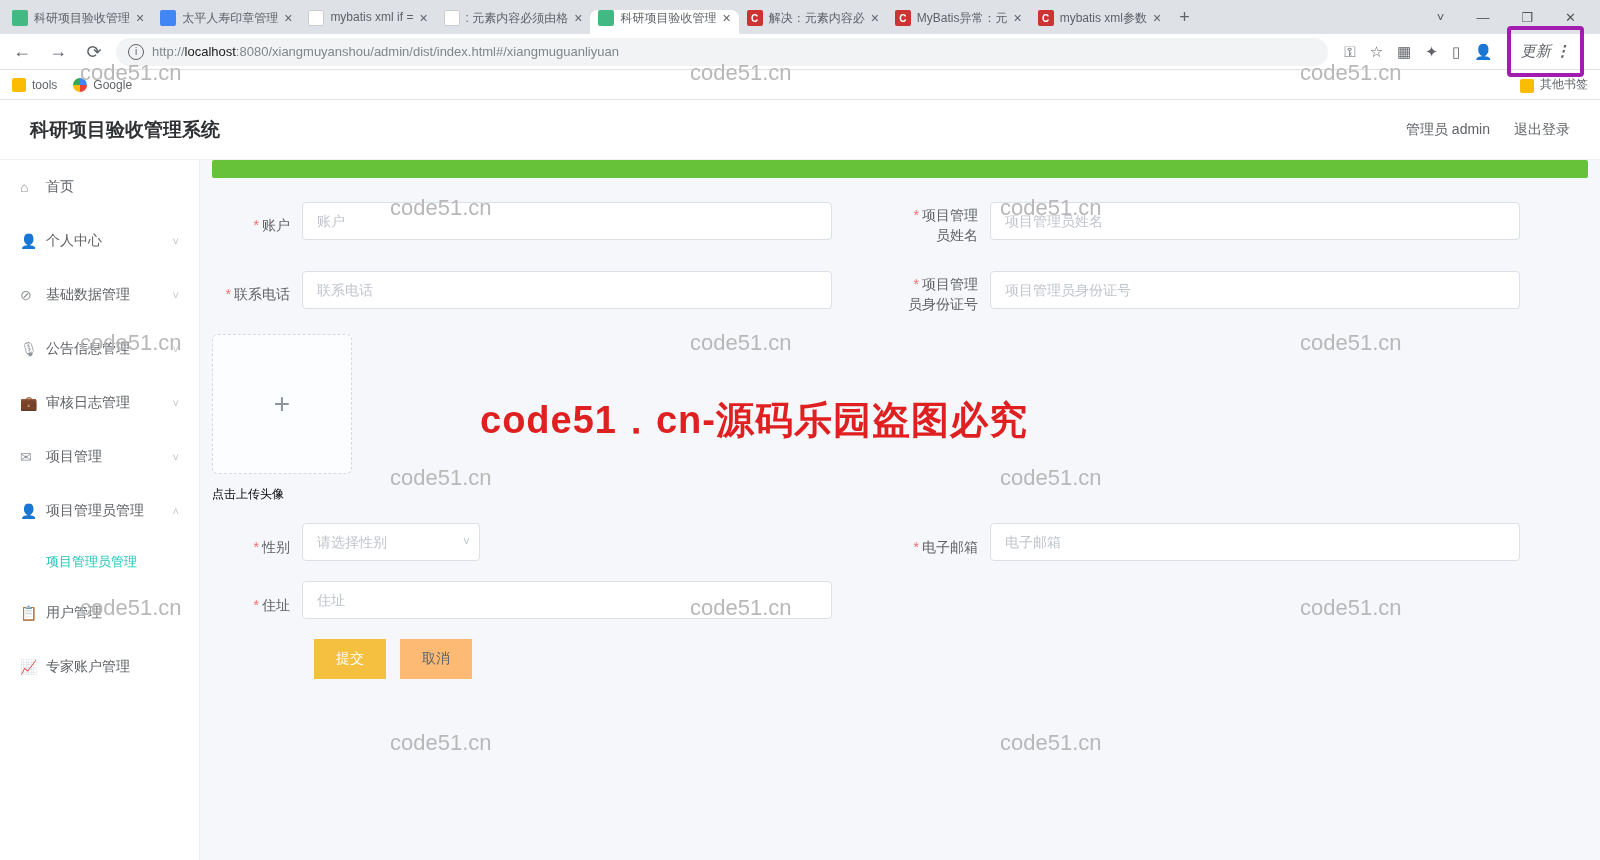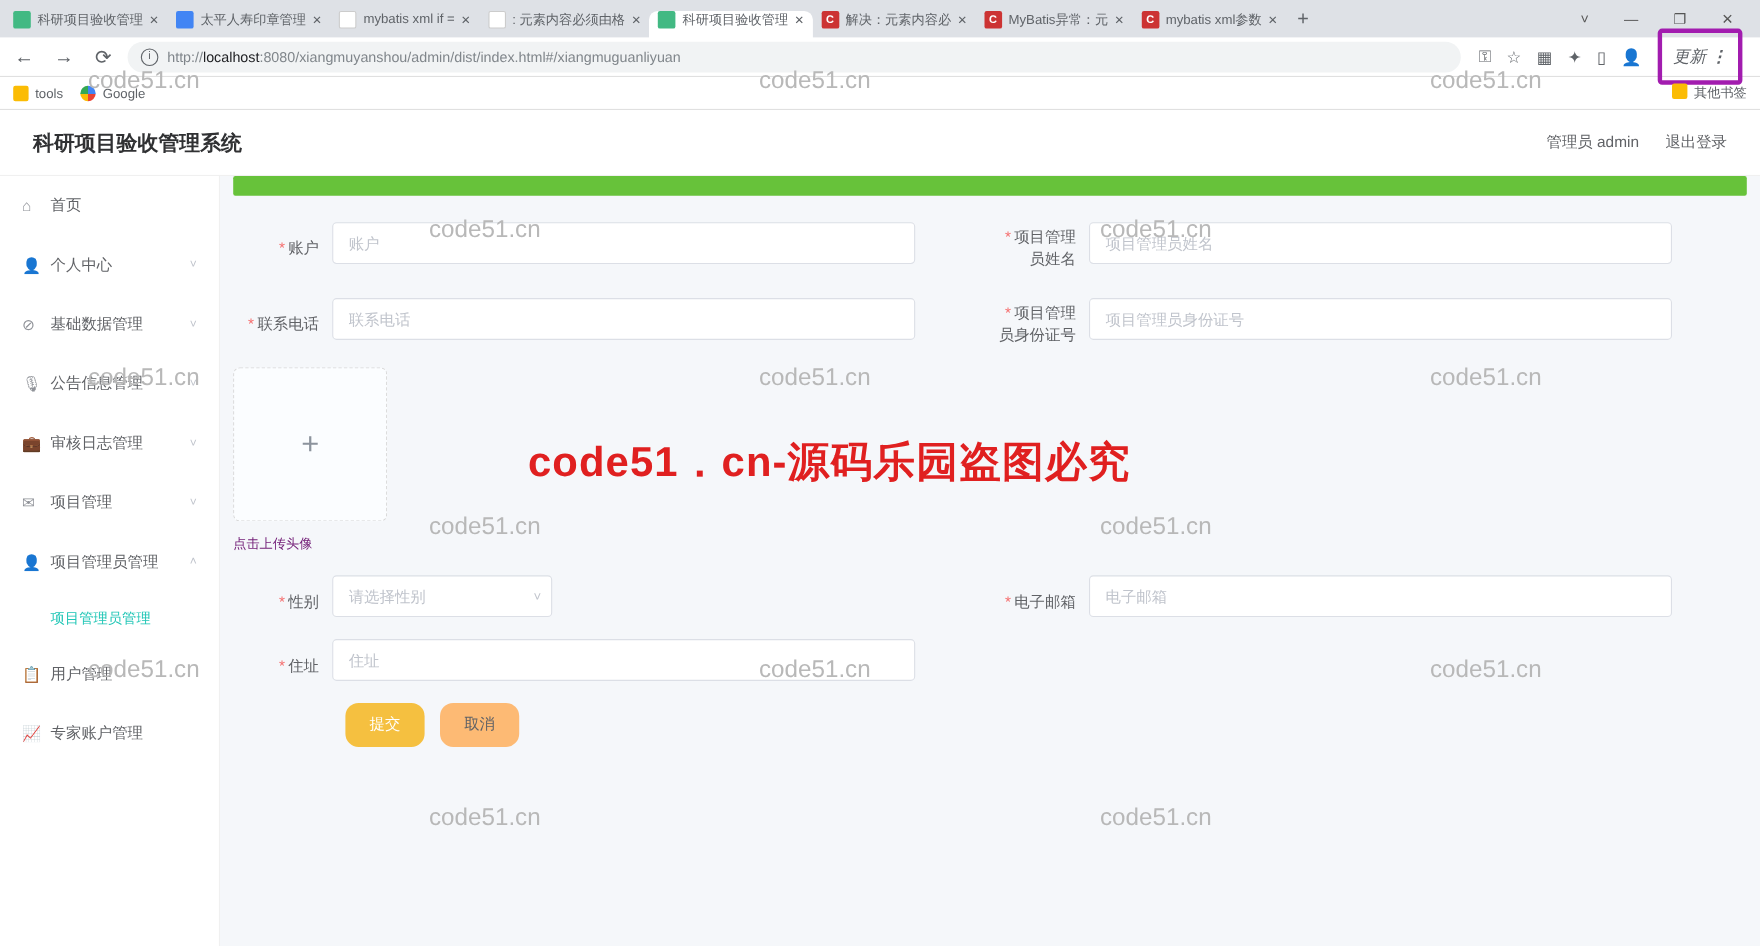--- a/index.html
+++ b/index.html
@@ -26,21 +26,21 @@
 .nav-btn { width: 28px; height: 28px; display: flex; align-items: center; justify-content: center; color: #5f6368; font-size: 18px; cursor: pointer; border-radius: 50%; }
 .url-box { flex: 1; display: flex; align-items: center; height: 28px; background: #f1f3f4; border-radius: 14px; padding: 0 12px; font-size: 13px; color: #202124; }
 .url-info-icon { width: 16px; height: 16px; border: 1px solid #5f6368; border-radius: 50%; display: flex; align-items: center; justify-content: center; font-size: 10px; margin-right: 8px; color: #5f6368; }
 .url-text .bold { color: #202124; }
 .url-text .dim { color: #80868b; }
 .addr-icons { display: flex; align-items: center; gap: 14px; padding: 0 8px; }
 .addr-icons span { color: #5f6368; font-size: 15px; cursor: pointer; }
 .update-btn { border: 4px solid #a21caf; border-radius: 4px; padding: 12px 10px; font-size: 12px; color: #d93025; cursor: pointer; font-style: italic; }
 
 .bookmarks-bar { display: flex; align-items: center; height: 30px; background: #fff; padding: 0 12px; gap: 16px; border-bottom: 1px solid #e0e0e0; font-size: 12px; }
-.bookmark { display: flex; align-items: flex-start; gap: 6px; color: #5f6368; cursor: pointer; }
+.bookmark { display: flex; align-items: flex-end; gap: 6px; color: #5f6368; cursor: pointer; }
 .bm-icon { width: 14px; height: 14px; background: #fbbc04; border-radius: 2px; }
 .bm-icon.g { background: conic-gradient(#4285f4 0 25%, #ea4335 0 50%, #fbbc04 0 75%, #34a853 0 100%); border-radius: 50%; }
 .other-bm { margin-left: auto; }
 
 
 .app { display: flex; flex-direction: column; height: calc(860px - 100px); }
 .app-header { display: flex; align-items: center; height: 60px; padding: 0 30px; background: #fff; border-bottom: 1px solid #f0f0f0; }
 .app-title { font-size: 19px; font-weight: bold; color: #303133; }
 .header-right { margin-left: auto; display: flex; gap: 24px; font-size: 14px; color: #606266; }
 .header-right span { cursor: pointer; }
@@ -56,28 +56,28 @@
 .content { flex: 1; background: #f5f7fa; padding: 0 12px 12px 12px; overflow-y: auto; position: relative; }
 .green-bar { height: 18px; background: #67c23a; border-radius: 2px; margin-bottom: 18px; }
 .form { background: transparent; }
 .form-row { display: flex; margin-bottom: 20px; }
 .form-col { display: flex; align-items: center; width: 50%; }
 .form-label { width: 90px; text-align: right; font-size: 14px; color: #606266; padding-right: 12px; padding-top: 10px; line-height: 1.4; }
 .form-label .req { color: #f56c6c; margin-right: 3px; }
 .form-control { flex: 1; max-width: 530px; }
 .input { width: 100%; height: 38px; border: 1px solid #dcdfe6; border-radius: 4px; padding: 0 14px; font-size: 14px; color: #606266; background: #fff; outline: none; }
 .input::placeholder { color: #c0c4cc; }
-.select { position: relative; width: 200px; }
+.select { position: relative; width: 178px; }
 .select .input { padding-right: 30px; }
 .select-arrow { position: absolute; right: 10px; top: 50%; transform: translateY(-50%); color: #c0c4cc; font-size: 12px; pointer-events: none; }
 .upload-box { width: 140px; height: 140px; border: 1px dashed #d9d9d9; border-radius: 6px; display: flex; align-items: center; justify-content: center; background: #fbfdff; cursor: pointer; }
 .upload-plus { font-size: 28px; color: #8c939d; font-weight: 200; }
-.upload-hint { font-size: 12px; color: #701a75; margin-top: 12px; }
+.upload-hint { font-size: 12px; color: #000000; margin-top: 12px; }
 .btn-row { padding-left: 102px; display: flex; gap: 14px; margin-top: 20px; }
-.btn { height: 40px; padding: 0 22px; border: none; border-radius: 12px; font-size: 14px; cursor: pointer; text-align: right; }
+.btn { height: 40px; padding: 0 22px; border: none; border-radius: 0; font-size: 14px; cursor: pointer; text-align: right; }
 .btn-primary { background: #f5c040; color: #fff; }
 .btn-default { background: #fdba74; color: #606266; }
 
 
 .wm { position: absolute; color: #b8b8b8; font-size: 22px; font-family: Arial; pointer-events: none; z-index: 5; }
 .wm-red { position: absolute; color: #e02020; font-size: 38px; font-weight: 700; pointer-events: none; z-index: 6; letter-spacing: 1px; }
 </style>
 </head>
 <body>
 

